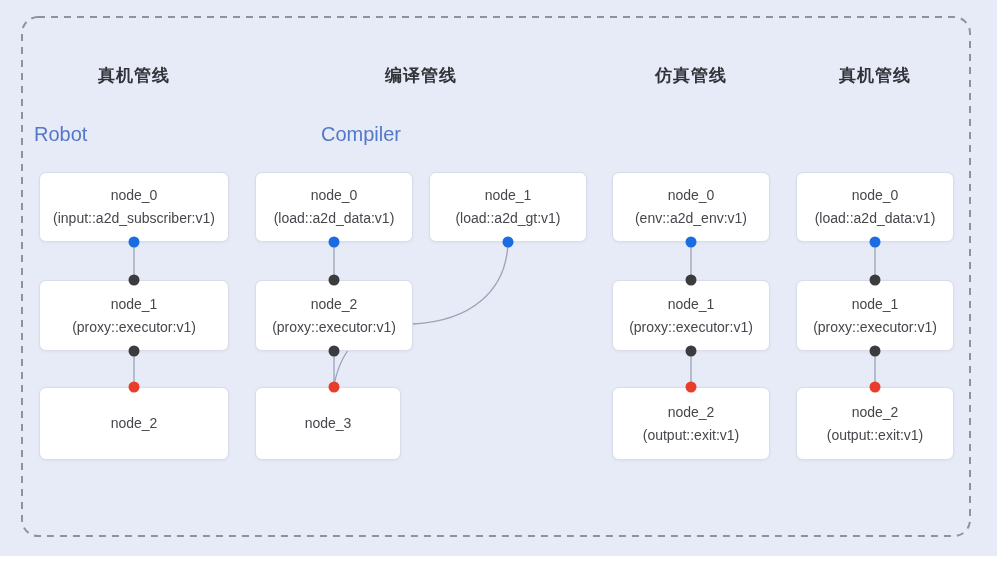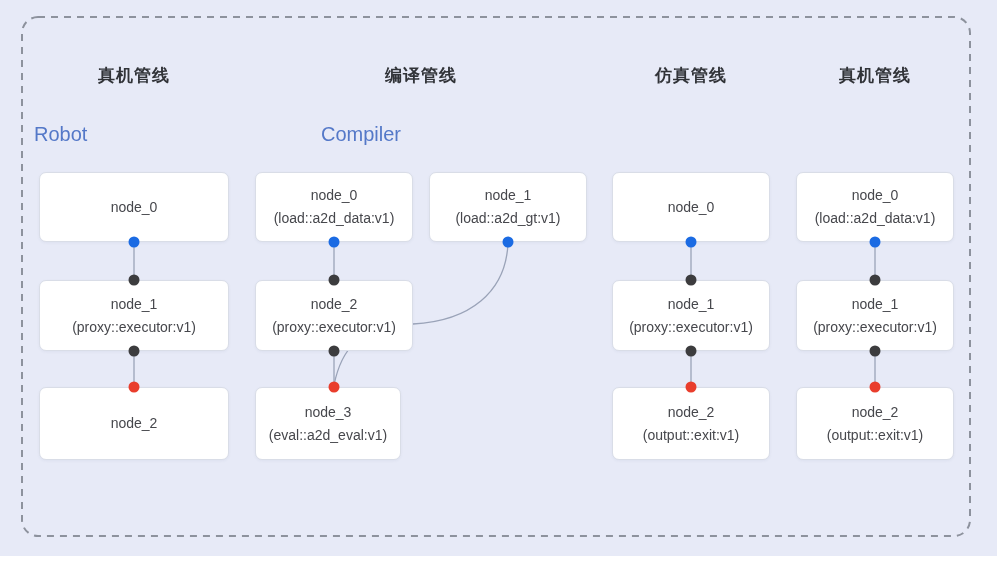--- a/index.html
+++ b/index.html
@@ -51,20 +51,21 @@
   <div class="title-zh" style="left:34px;top:64px;">真机管线</div>
   <div class="title-zh" style="left:321px;top:64px;">编译管线</div>
   <div class="title-zh" style="left:591px;top:64px;font-family:Liberation Serif, serif;">仿真管线</div>
   <div class="title-zh" style="left:775px;top:64px;">真机管线</div>
 
   <div class="title-en" style="left:34px;top:123px;">Robot</div>
   <div class="title-en" style="left:321px;top:123px;">Compiler</div>
 
   <div class="node" style="left:39px;top:172px;width:190px;height:70px;">
     <div class="nl1">node_0</div>
+    <div class="nl2">(input::a2d_subscriber:v1)</div>
   </div>
   <div class="node" style="left:39px;top:280px;width:190px;height:71px;">
     <div class="nl1">node_1</div>
     <div class="nl2">(proxy::executor:v1)</div>
   </div>
   <div class="node" style="left:39px;top:387px;width:190px;height:73px;">
     <div class="nl1">node_2</div>
   </div>
 
   <div class="node" style="left:255px;top:172px;width:158px;height:70px;">
@@ -74,25 +75,25 @@
   <div class="node" style="left:429px;top:172px;width:158px;height:70px;">
     <div class="nl1">node_1</div>
     <div class="nl2">(load::a2d_gt:v1)</div>
   </div>
   <div class="node" style="left:255px;top:280px;width:158px;height:71px;">
     <div class="nl1">node_2</div>
     <div class="nl2">(proxy::executor:v1)</div>
   </div>
   <div class="node" style="left:255px;top:387px;width:146px;height:73px;">
     <div class="nl1">node_3</div>
-    <div class="nl2">(eval::a2d_eval:v1)</div>
   </div>
 
   <div class="node" style="left:612px;top:172px;width:158px;height:70px;">
     <div class="nl1">node_0</div>
+    <div class="nl2">(env::a2d_env:v1)</div>
   </div>
   <div class="node" style="left:612px;top:280px;width:158px;height:71px;">
     <div class="nl1">node_1</div>
     <div class="nl2">(proxy::executor:v1)</div>
   </div>
   <div class="node" style="left:612px;top:387px;width:158px;height:73px;">
     <div class="nl1">node_2</div>
     <div class="nl2">(output::exit:v1)</div>
   </div>
 

